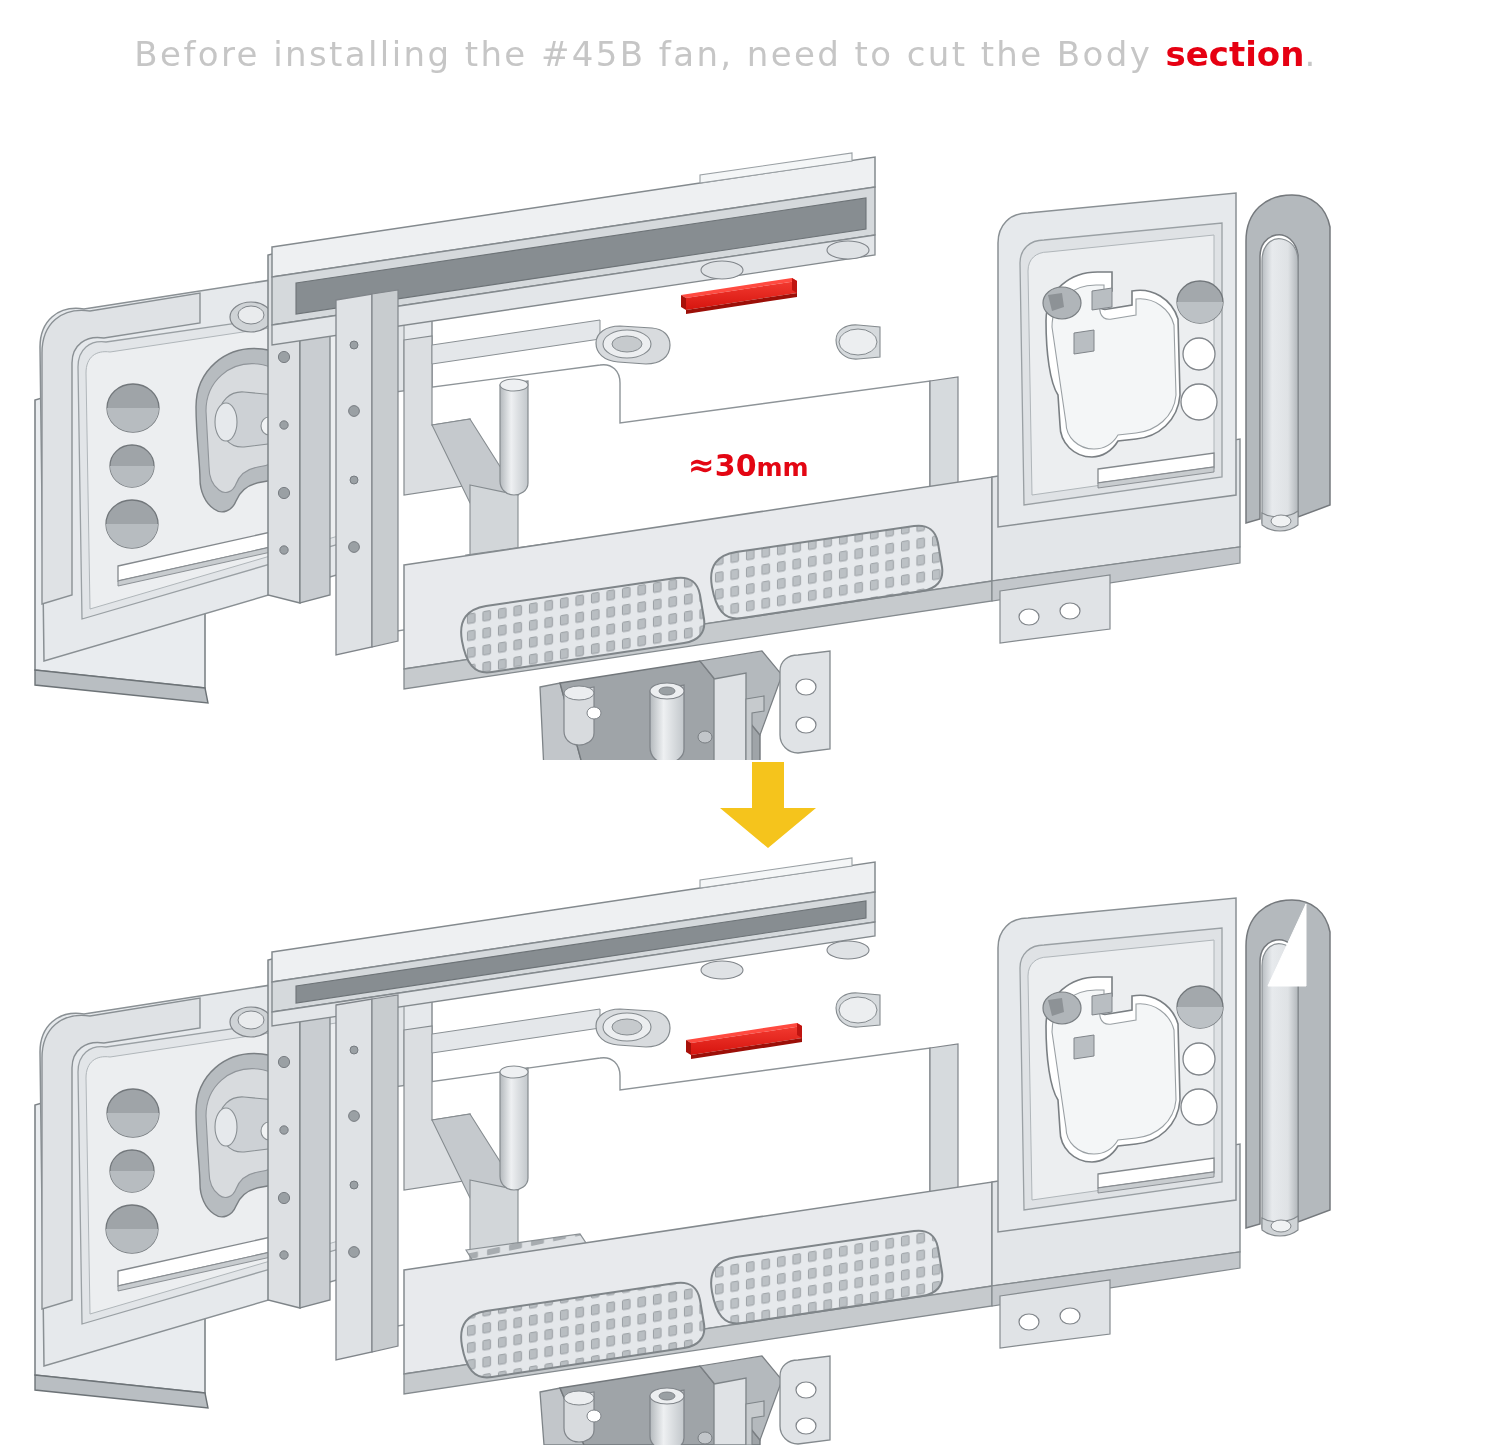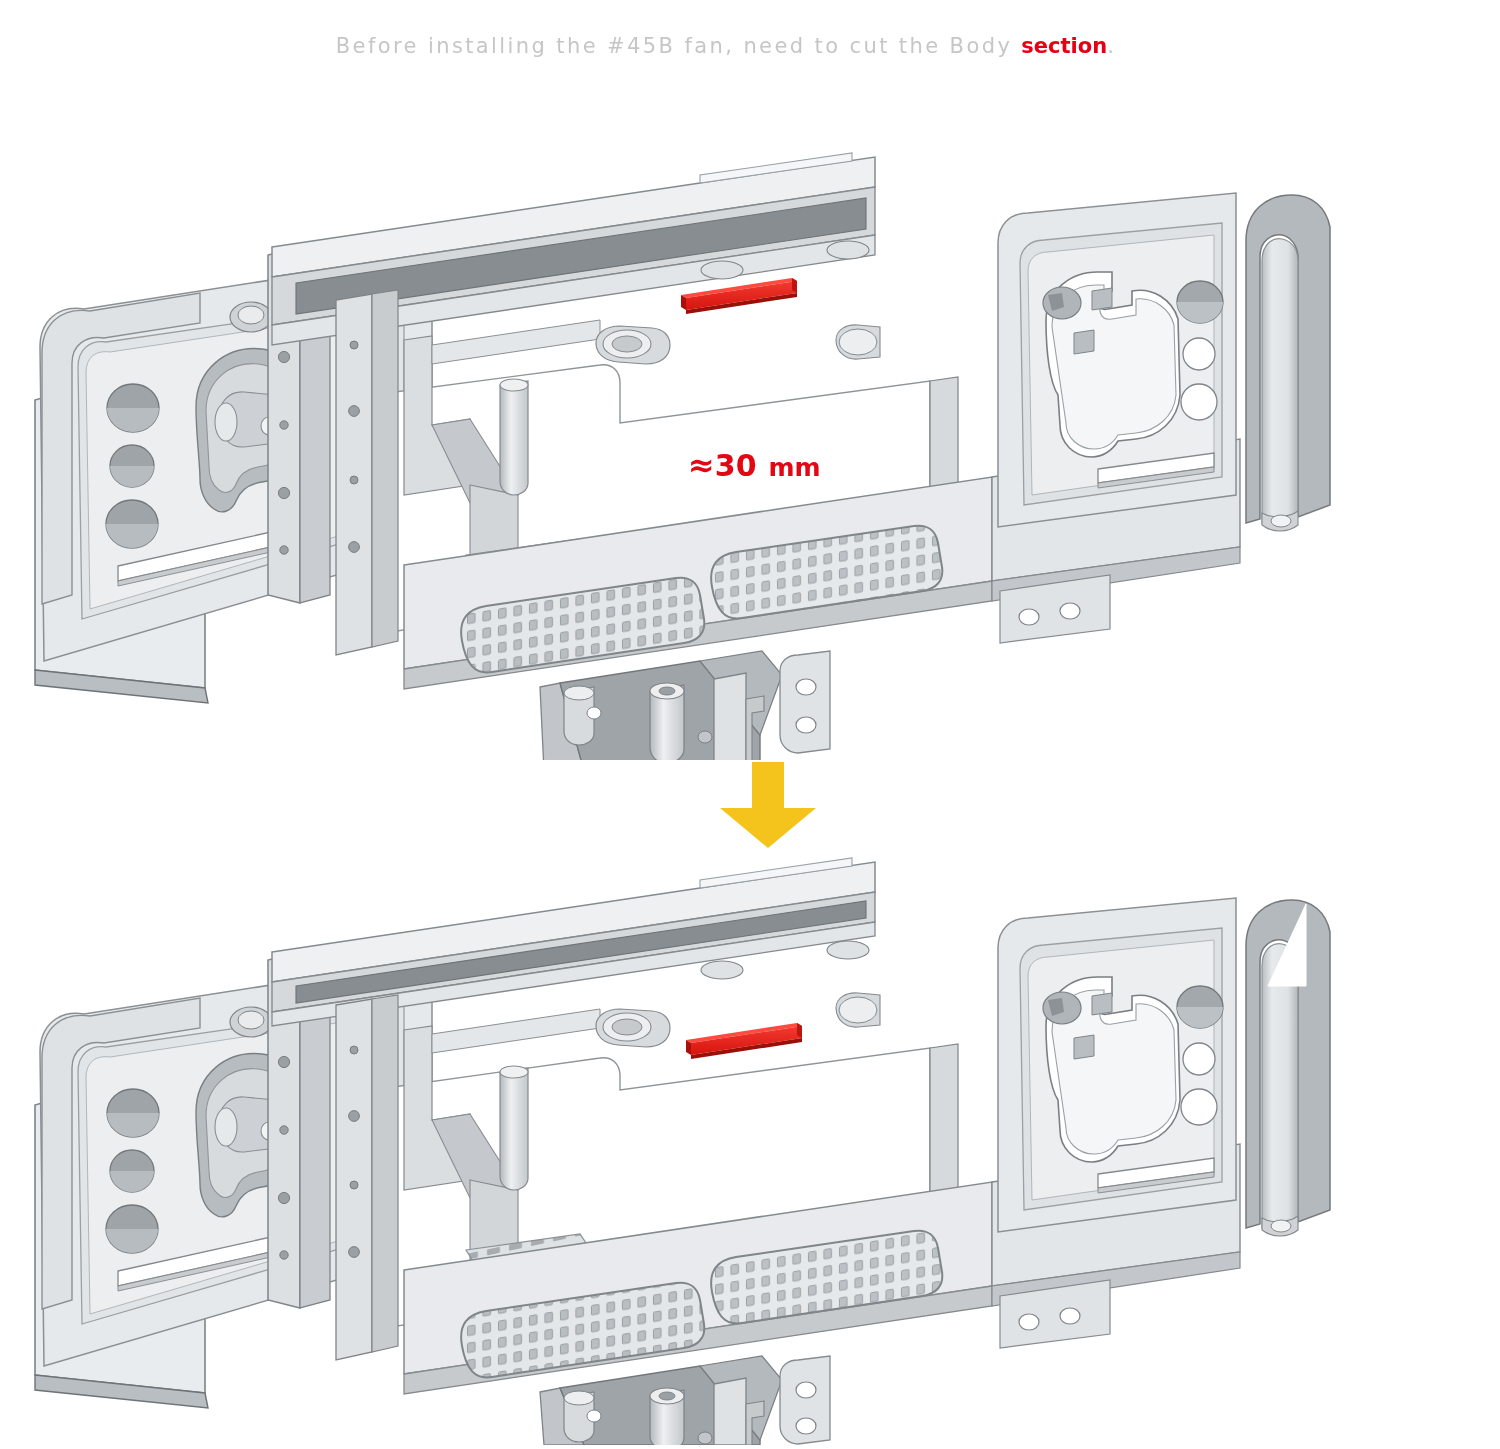--- a/index.html
+++ b/index.html
@@ -1,41 +1,41 @@
 <!DOCTYPE html>
 <html><head>
 <meta charset="utf-8">
 <style>
   html,body{margin:0;padding:0;background:#ffffff;}
   body{width:1500px;height:1449px;position:relative;overflow:hidden;
        font-family:"DejaVu Sans","Liberation Sans",sans-serif;}
 
   
   #title-bar{position:absolute;left:0;top:34px;width:1452px;text-align:center;
-             font-size:21px;letter-spacing:2.4px;white-space:nowrap;}
+             font-size:34px;letter-spacing:2.4px;white-space:nowrap;}
   #title-main{color:#c6c6c6;font-weight:400;}
   #title-accent{color:#e60012;font-weight:700;letter-spacing:0px;}
   #title-period{color:#c6c6c6;font-weight:400;}
 
   
   .figure{position:absolute;left:0;width:1500px;}
   #figure-before{top:95px;height:665px;}
   #figure-after{top:790px;height:655px;}
   .stage{position:absolute;inset:0;}
   .stage svg{position:absolute;left:0;top:0;width:1500px;}
 
   
   #transition-arrow{position:absolute;left:712px;top:762px;width:112px;height:86px;}
 
   
   .dim-label{position:absolute;color:#e30613;font-weight:700;
              font-family:"DejaVu Sans","Liberation Sans",sans-serif;white-space:nowrap;}
   #dim-20mm{left:688px;top:351px;font-size:30px;}
   #dim-20mm .approx{font-size:32px;}
-  #dim-20mm .unit{font-size:25px;margin-left:12px;}
+  #dim-20mm .unit{font-size:25px;}
 </style>
 </head>
 <body>
 
 <div id="title-bar">
   <span id="title-main">Before installing the #45B fan, need to cut the Body </span><span id="title-accent">section</span><span id="title-period">.</span>
 </div>
 
 <div class="figure" id="figure-before">
   <div class="stage">

